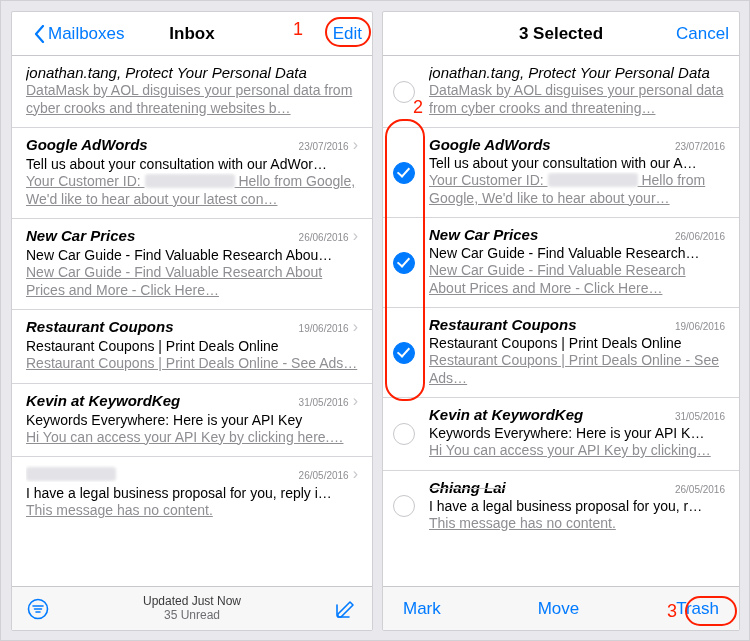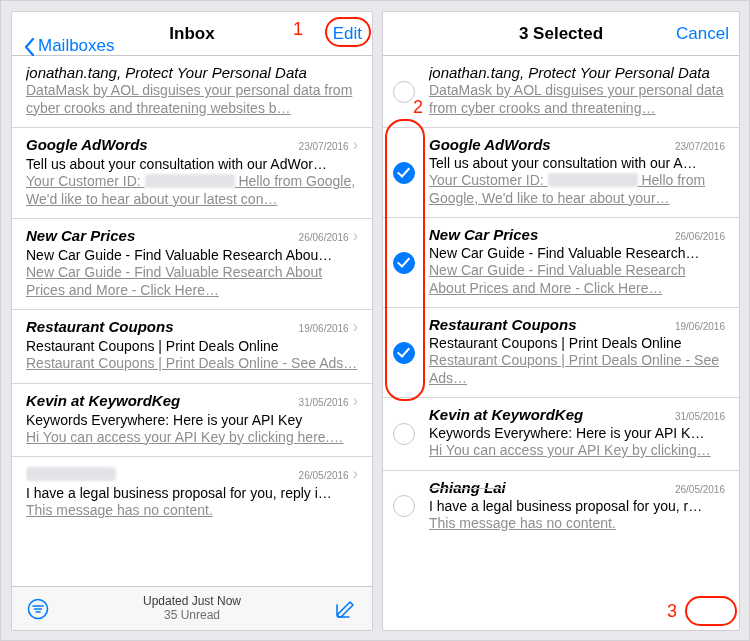--- a/index.html
+++ b/index.html
@@ -39,21 +39,21 @@
   .nav-title { font-weight: 600; color: #000; }
   .nav-left, .nav-right {
     position: absolute;
     top: 0; height: 44px;
     display: flex; align-items: center;
     color: #007aff;
     font-size: 17px;
     padding: 0 10px;
     cursor: pointer;
   }
-  .nav-left  { left: 2px; align-items: flex-end; }
+  .nav-left  { left: 12px; }
   .nav-right { right: 0; justify-content: center; }
   .back-chevron {
     width: 11px; height: 18px;
     margin-right: 3px;
   }
   .back-chevron svg { display:block; }
 
   
   .list { }
   .row {
@@ -367,20 +367,25 @@
             <div class="line1">
               <div class="sender" style="text-decoration: line-through rgb(187, 187, 187);">Chiang Lai</div>
               <span class="date">26/05/2016</span>
             </div>
             <div class="subject">I have a legal business proposal for you, r…</div>
             <div class="preview">This message has no content.</div>
           </div>
         </div>
     </div>
 
+    <div class="toolbar-r">
+      <span>Mark</span>
+      <span>Move</span>
+      <span>Trash</span>
+    </div>
   </div>
 
   <div class="callout" style="left:324px; top:16px; width:46px; height:30px;"></div>
   <div class="callout-num" style="left:292px; top:18px;">1</div>
 
   <div class="callout" style="left:384px; top:118px; width:40px; height:282px;"></div>
   <div class="callout-num" style="left:412px; top:96px;">2</div>
 
   <div class="callout" style="left:684px; top:595px; width:52px; height:30px;"></div>
   <div class="callout-num" style="left:666px; top:600px;">3</div>

